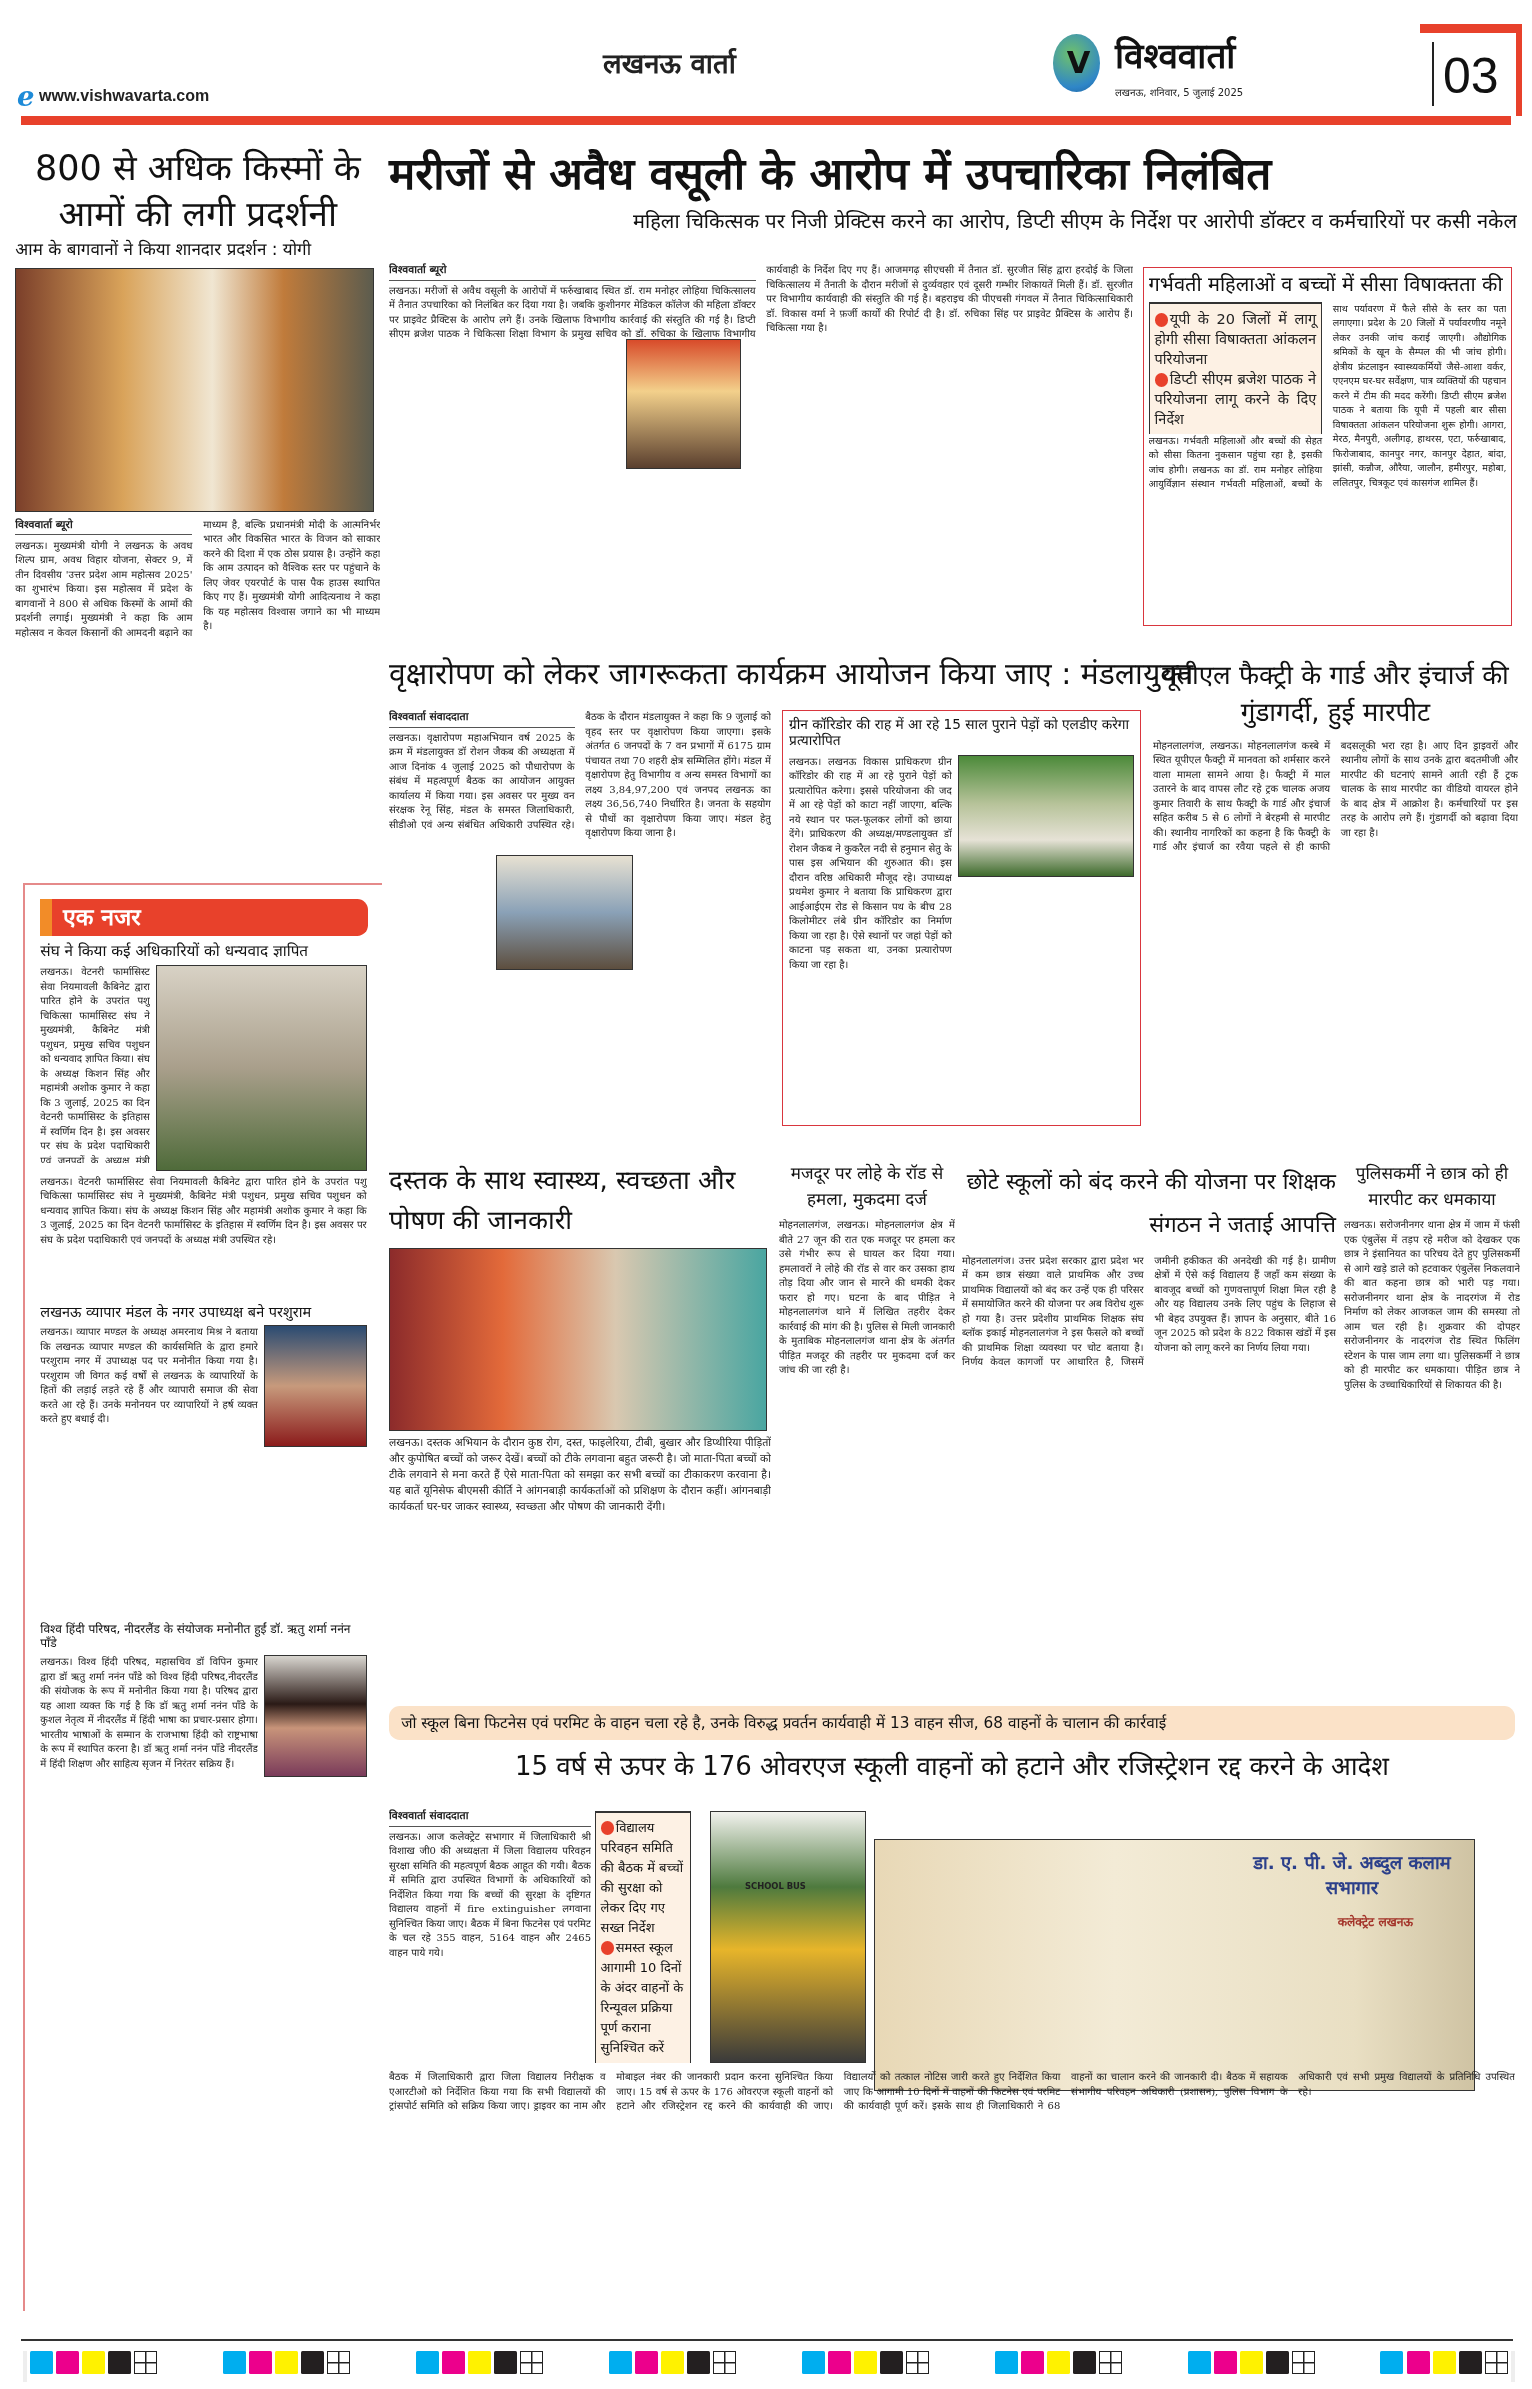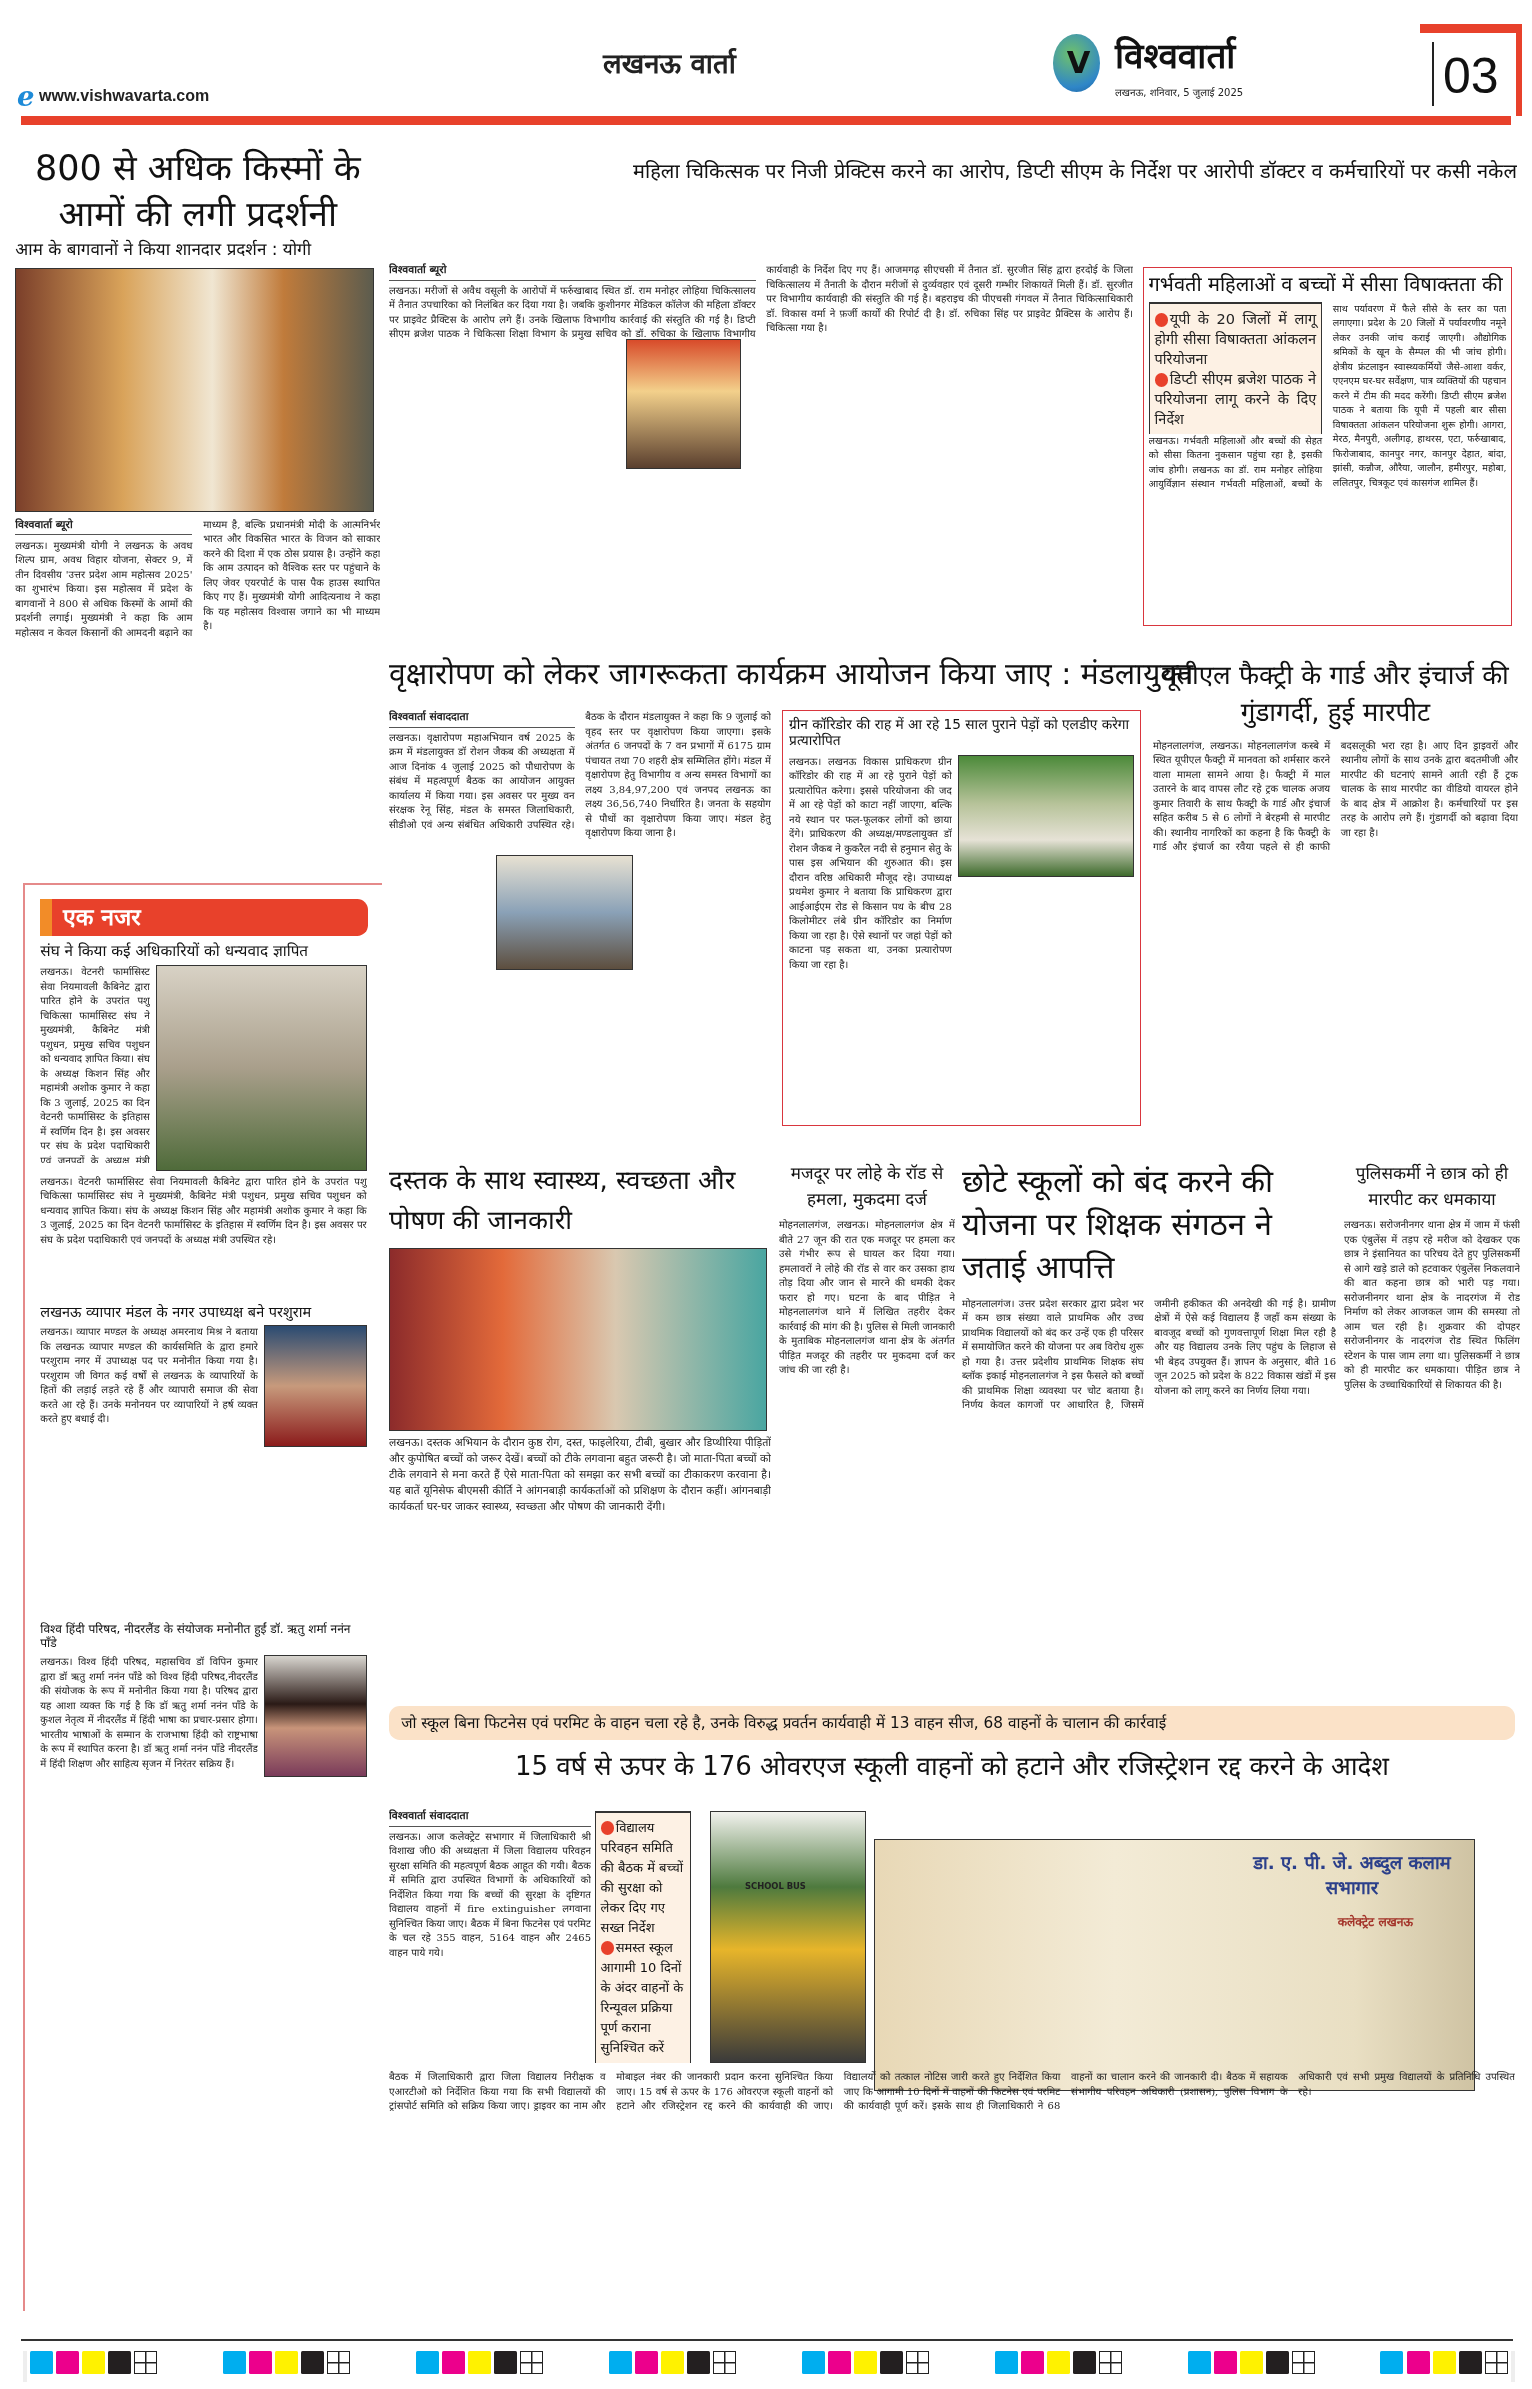--- a/index.html
+++ b/index.html
@@ -65,20 +65,21 @@
     </div>
     <div class="hl" style="font-size:12px;font-weight:400;margin-top:7.6px">विश्व हिंदी परिषद, नीदरलैंड के संयोजक मनोनीत हुईं डॉ. ऋतु शर्मा ननंन पाँडे</div>
     <div style="display:flex;gap:6.1px;margin-top:4.6px">
       <div class="txt" style="width:218px;height:450px">लखनऊ। विश्व हिंदी परिषद, महासचिव डॉ विपिन कुमार द्वारा डॉ ऋतु शर्मा ननंन पाँडे को विश्व हिंदी परिषद,नीदरलैंड की संयोजक के रूप में मनोनीत किया गया है। परिषद द्वारा यह आशा व्यक्त कि गई है कि डॉ ऋतु शर्मा ननंन पाँडे के कुशल नेतृत्व में नीदरलैंड में हिंदी भाषा का प्रचार-प्रसार होगा। भारतीय भाषाओं के सम्मान के राजभाषा हिंदी को राष्ट्रभाषा के रूप में स्थापित करना है। डॉ ऋतु शर्मा ननंन पाँडे नीदरलैंड में हिंदी शिक्षण और साहित्य सृजन में निरंतर सक्रिय हैं।</div>
       <div class="photo" style="width:103px;height:122px;background:linear-gradient(#d9d6d0,#2a1a16 40%,#c8947a 60%,#7a3b5a)"></div>
     </div>
   </div>
 </div>
 
 <div class="abs" style="left:389px;top:149px;width:1128px;height:458px">
+  <div class="hl" style="font-size:44px;white-space:nowrap">मरीजों से अवैध वसूली के आरोप में उपचारिका निलंबित</div>
   <div style="margin-top:7.6px;font:20px 'DejaVu Sans',sans-serif;text-align:right;white-space:nowrap;overflow:hidden">महिला चिकित्सक पर निजी प्रेक्टिस करने का आरोप, डिप्टी सीएम के निर्देश पर आरोपी डॉक्टर व कर्मचारियों पर कसी नकेल</div>
 </div>
 <div class="abs" style="left:389px;top:263px;width:744px;height:363px">
   <div class="photo" style="position:absolute;left:237px;top:76px;width:115px;height:130px;background:linear-gradient(#d84b2a,#f3d08b 40%,#5a3f2e)"></div>
   <div class="cols2 txt" style="height:363px">
     <div class="byline">विश्ववार्ता ब्यूरो</div>
     <span>लखनऊ। मरीजों से अवैध वसूली के आरोपों में फर्रुखाबाद स्थित डॉ. राम मनोहर लोहिया चिकित्सालय में तैनात उपचारिका को निलंबित कर दिया गया है। जबकि कुशीनगर मेडिकल कॉलेज की महिला डॉक्टर पर प्राइवेट प्रैक्टिस के आरोप लगे हैं। उनके खिलाफ विभागीय कार्रवाई की संस्तुति की गई है। डिप्टी सीएम ब्रजेश पाठक ने चिकित्सा शिक्षा विभाग के प्रमुख सचिव को डॉ. रुचिका के खिलाफ विभागीय कार्यवाही के निर्देश दिए गए हैं। आजमगढ़ सीएचसी में तैनात डॉ. सुरजीत सिंह द्वारा हरदोई के जिला चिकित्सालय में तैनाती के दौरान मरीजों से दुर्व्यवहार एवं दूसरी गम्भीर शिकायतें मिली हैं। डॉ. सुरजीत पर विभागीय कार्यवाही की संस्तुति की गई है। बहराइच की पीएचसी गंगवल में तैनात चिकित्साधिकारी डॉ. विकास वर्मा ने फ़र्जी कार्यों की रिपोर्ट दी है। डॉ. रुचिका सिंह पर प्राइवेट प्रैक्टिस के आरोप हैं। चिकित्सा गया है।</span>
   </div>
 </div>
 
@@ -118,21 +119,21 @@
   <div class="photo" style="margin-top:7.6px;width:378px;height:183px;background:linear-gradient(90deg,#8c2b2b,#e36a3a 30%,#d9c8b0 60%,#4aa6a1)"></div>
   <div class="txt" style="margin-top:4.6px;height:229px;font-size:10.7px;line-height:16px">लखनऊ। दस्तक अभियान के दौरान कुष्ठ रोग, दस्त, फाइलेरिया, टीबी, बुखार और डिप्थीरिया पीड़ितों और कुपोषित बच्चों को जरूर देखें। बच्चों को टीके लगवाना बहुत जरूरी है। जो माता-पिता बच्चों को टीके लगवाने से मना करते हैं ऐसे माता-पिता को समझा कर सभी बच्चों का टीकाकरण करवाना है। यह बातें यूनिसेफ बीएमसी कीर्ति ने आंगनबाड़ी कार्यकर्ताओं को प्रशिक्षण के दौरान कहीं। आंगनबाड़ी कार्यकर्ता घर-घर जाकर स्वास्थ्य, स्वच्छता और पोषण की जानकारी देंगी।</div>
 </div>
 
 <div class="abs" style="left:779px;top:1160px;width:176px;height:527px">
   <div class="hl" style="font-size:17px;font-weight:400;text-align:center;line-height:26px">मजदूर पर लोहे के रॉड से हमला, मुकदमा दर्ज</div>
   <div class="txt" style="margin-top:6.1px;height:458px">मोहनलालगंज, लखनऊ। मोहनलालगंज क्षेत्र में बीते 27 जून की रात एक मजदूर पर हमला कर उसे गंभीर रूप से घायल कर दिया गया। हमलावरों ने लोहे की रॉड से वार कर उसका हाथ तोड़ दिया और जान से मारने की धमकी देकर फरार हो गए। घटना के बाद पीड़ित ने मोहनलालगंज थाने में लिखित तहरीर देकर कार्रवाई की मांग की है। पुलिस से मिली जानकारी के मुताबिक मोहनलालगंज थाना क्षेत्र के अंतर्गत पीड़ित मजदूर की तहरीर पर मुकदमा दर्ज कर जांच की जा रही है।</div>
 </div>
 
 <div class="abs" style="left:962px;top:1160px;width:374px;height:527px">
-  <div class="hl" style="font-size:31px;font-weight:400;text-align:left;line-height:43px">छोटे स्कूलों को बंद करने की योजना पर शिक्षक संगठन ने जताई आपत्ति</div>
+  <div class="hl" style="font-size:22px;font-weight:400;text-align:right;line-height:43px">छोटे स्कूलों को बंद करने की योजना पर शिक्षक संगठन ने जताई आपत्ति</div>
   <div class="cols2 txt" style="margin-top:7.6px;height:427px">मोहनलालगंज। उत्तर प्रदेश सरकार द्वारा प्रदेश भर में कम छात्र संख्या वाले प्राथमिक और उच्च प्राथमिक विद्यालयों को बंद कर उन्हें एक ही परिसर में समायोजित करने की योजना पर अब विरोध शुरू हो गया है। उत्तर प्रदेशीय प्राथमिक शिक्षक संघ ब्लॉक इकाई मोहनलालगंज ने इस फैसले को बच्चों की प्राथमिक शिक्षा व्यवस्था पर चोट बताया है। निर्णय केवल कागजों पर आधारित है, जिसमें जमीनी हकीकत की अनदेखी की गई है। ग्रामीण क्षेत्रों में ऐसे कई विद्यालय हैं जहाँ कम संख्या के बावजूद बच्चों को गुणवत्तापूर्ण शिक्षा मिल रही है और यह विद्यालय उनके लिए पहुंच के लिहाज से भी बेहद उपयुक्त हैं। ज्ञापन के अनुसार, बीते 16 जून 2025 को प्रदेश के 822 विकास खंडों में इस योजना को लागू करने का निर्णय लिया गया।</div>
 </div>
 
 <div class="abs" style="left:1344px;top:1160px;width:176px;height:527px">
   <div class="hl" style="font-size:17px;font-weight:400;text-align:center;line-height:26px">पुलिसकर्मी ने छात्र को ही मारपीट कर धमकाया</div>
   <div class="txt" style="margin-top:6.1px;height:458px">लखनऊ। सरोजनीनगर थाना क्षेत्र में जाम में फंसी एक एंबुलेंस में तड़प रहे मरीज को देखकर एक छात्र ने इंसानियत का परिचय देते हुए पुलिसकर्मी से आगे खड़े डाले को हटवाकर एंबुलेंस निकलवाने की बात कहना छात्र को भारी पड़ गया। सरोजनीनगर थाना क्षेत्र के नादरगंज में रोड निर्माण को लेकर आजकल जाम की समस्या तो आम चल रही है। शुक्रवार की दोपहर सरोजनीनगर के नादरगंज रोड स्थित फिलिंग स्टेशन के पास जाम लगा था। पुलिसकर्मी ने छात्र को ही मारपीट कर धमकाया। पीड़ित छात्र ने पुलिस के उच्चाधिकारियों से शिकायत की है।</div>
 </div>
 
 <div class="abs" style="left:389px;top:1706px;width:1126px;height:34px;background:#fbe2c8;border-radius:10.7px;padding:6.1px 12.2px;font:15.3px 'DejaVu Sans',sans-serif;color:#111;white-space:nowrap;overflow:hidden">जो स्कूल बिना फिटनेस एवं परमिट के वाहन चला रहे है, उनके विरुद्ध प्रवर्तन कार्यवाही में 13 वाहन सीज, 68 वाहनों के चालान की कार्रवाई</div>
 

